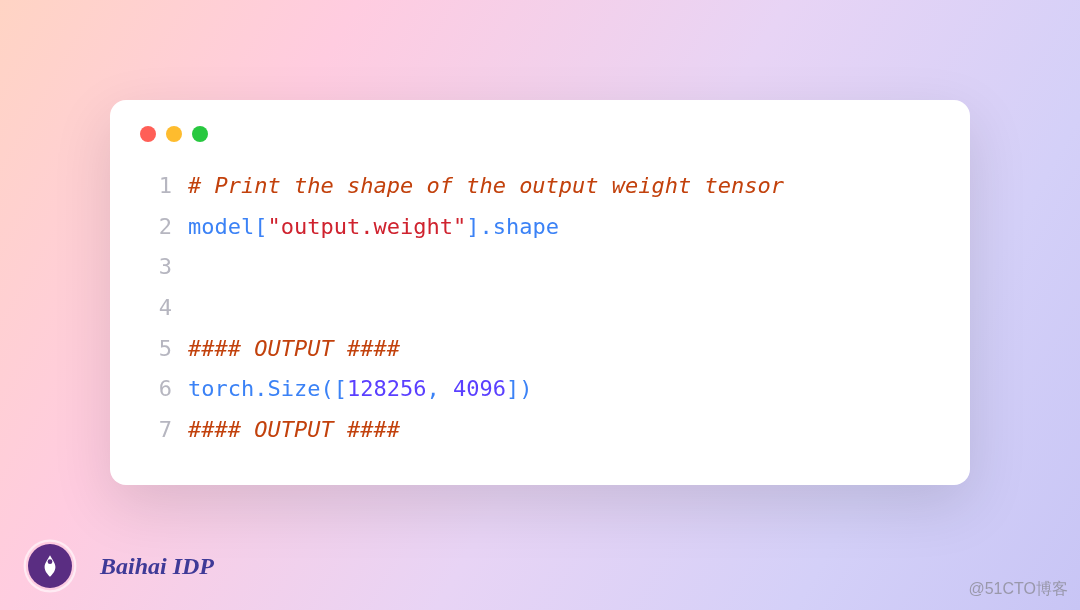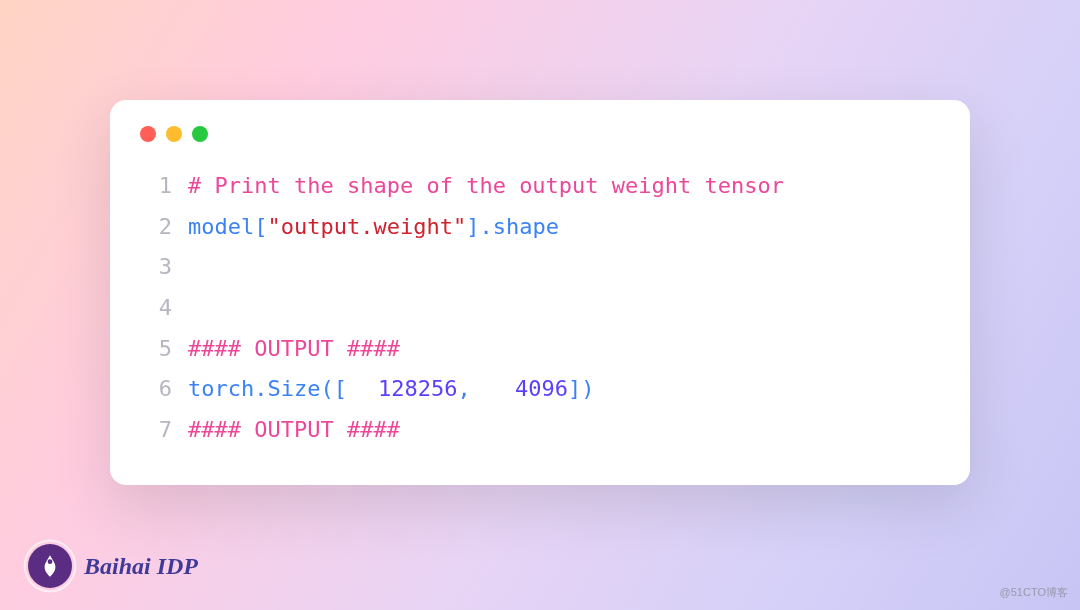--- a/index.html
+++ b/index.html
@@ -54,32 +54,32 @@
     }
 
     .ln {
       color: #b6b6c0;
       width: 32px;
       text-align: right;
       margin-right: 16px;
       user-select: none;
     }
 
-    .c-comment { color: #ec4899; }
+    .c-comment { color: #c2410c; font-style: italic; }
     .c-default { color: #3b82f6; }
     .c-string { color: #cf222e; }
-    .c-number { color: #5a3fff; margin-left: 31px; }
+    .c-number { color: #5a3fff; }
 
     .brand {
       position: absolute;
       left: 28px;
       bottom: 22px;
       display: flex;
       align-items: center;
-      gap: 12px;
+      gap: 28px;
     }
 
     .brand-logo {
       width: 44px;
       height: 44px;
       border-radius: 50%;
       background: #5a2d82;
       display: flex;
       align-items: center;
       justify-content: center;
@@ -104,21 +104,21 @@
       font-style: italic;
       font-size: 24px;
       color: #3f3a97;
     }
 
     .watermark {
       position: absolute;
       right: 12px;
       bottom: 10px;
       font-family: Arial, sans-serif;
-      font-size: 11px;
+      font-size: 16px;
       color: rgba(120,120,120,0.6);
     }
   </style>
 </head>
 <body>
 
 <div class="code-card">
   <div class="traffic-lights">
     <div class="tl tl-red"></div>
     <div class="tl tl-yellow"></div>

